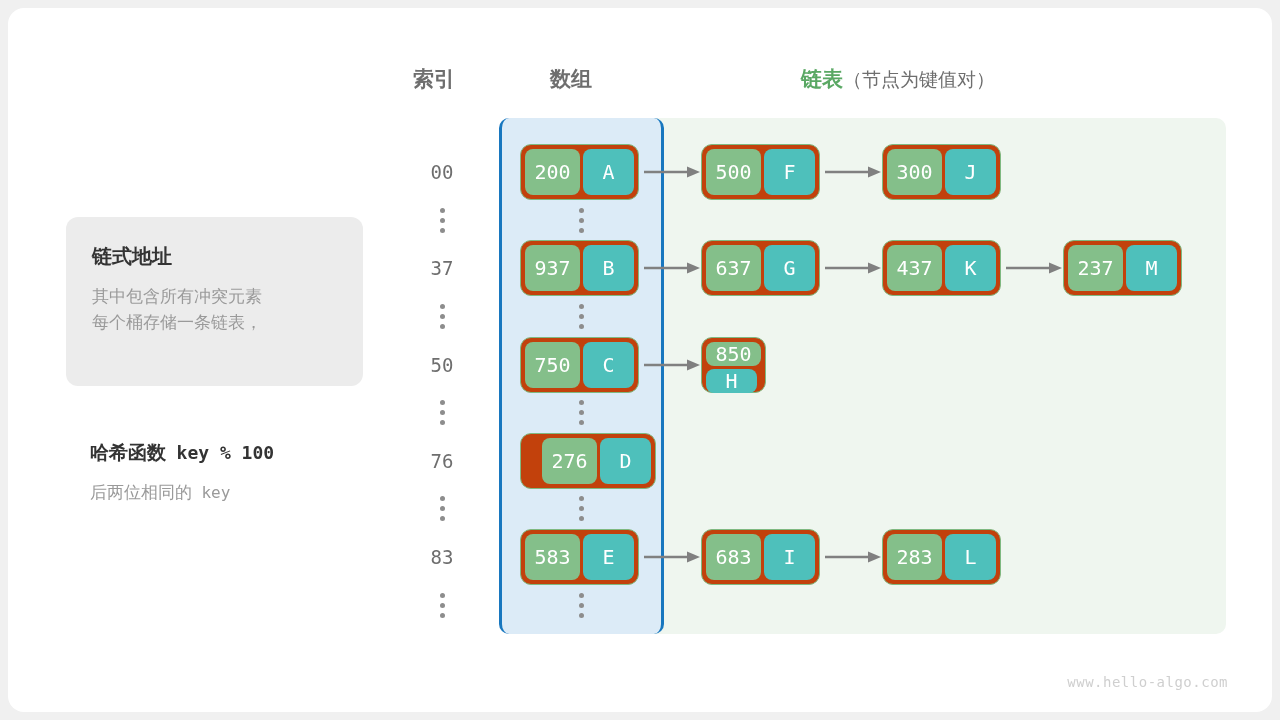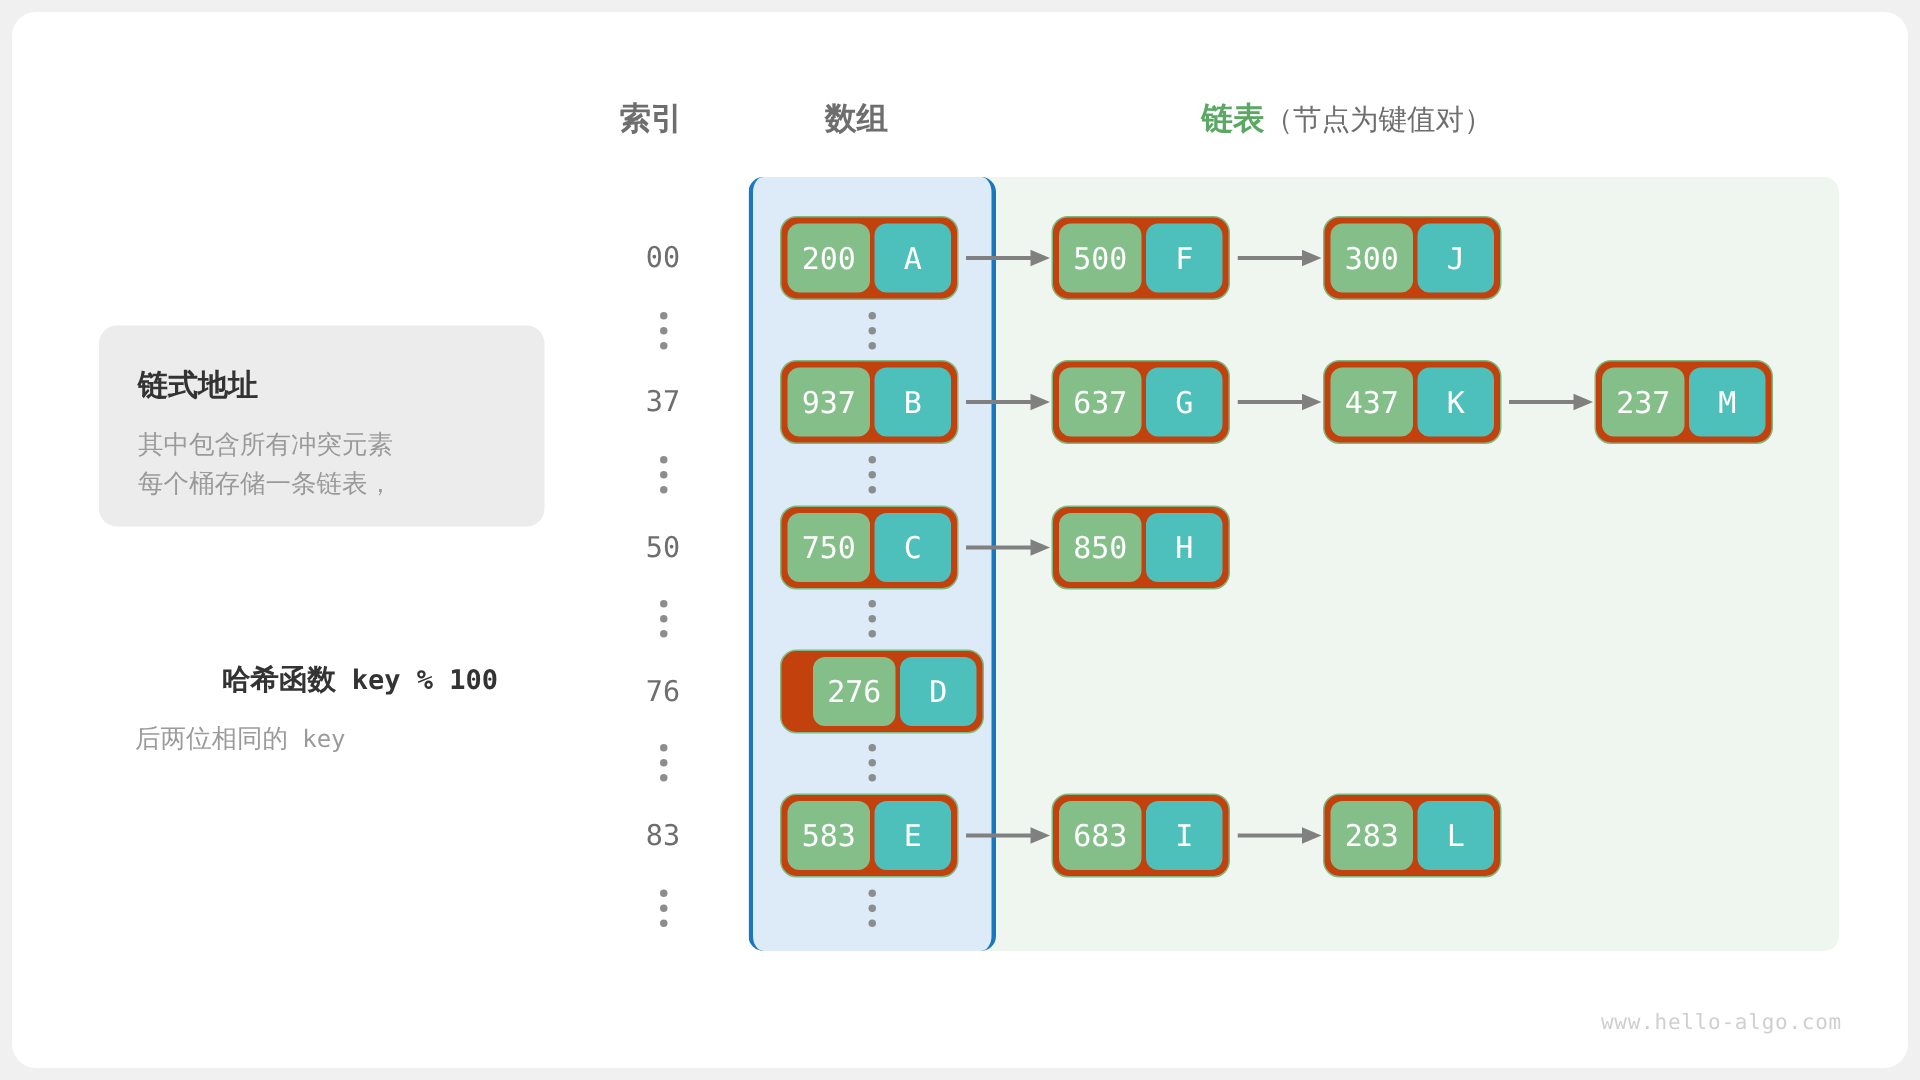--- a/index.html
+++ b/index.html
@@ -60,21 +60,21 @@
     border-left: 3px solid #1877bf;
     border-right: 3px solid #1877bf;
   }
 
   
   .note-card {
     position: absolute;
     left: 58px;
     top: 209px;
     width: 297px;
-    height: 134px;
+    height: 169px;
     background: #ececec;
     border-radius: 12px;
     padding: 26px 26px 0 26px;
   }
   .note-title {
     font-size: 20px;
     font-weight: bold;
     color: #333333;
     margin-bottom: 14px;
   }
@@ -89,21 +89,20 @@
     left: 82px;
     top: 432px;
     width: 300px;
   }
   .note2-title {
     font-size: 19px;
     font-weight: bold;
     color: #333333;
     margin-bottom: 13px;
     white-space: nowrap;
-    text-align: center;
   }
   .note2-title .mono {
     font-family: "DejaVu Sans Mono", monospace;
     font-weight: bold;
     font-size: 18px;
   }
   .note2-line {
     font-size: 17px;
     color: #9a9a9a;
     line-height: 1.62;
@@ -279,21 +278,21 @@
       <div class="node" style="left: 512px; top: 329px;">
         <div class="cell cell-key">750</div>
         <div class="cell cell-val">C</div>
       </div>
       <div class="arrow" style="left: 636px; top: 329px; width: 56px;">
         <svg width="56" height="14" viewBox="0 0 56 14">
           <line x1="0" y1="7" x2="45" y2="7" stroke="#808080" stroke-width="2.6"></line>
           <polygon points="56,7 43,1.5 43,12.5" fill="#808080"></polygon>
         </svg>
       </div>
-      <div class="node" style="left: 693px; top: 329px;">
+      <div class="node" style="left: 693px; top: 329px; flex-direction: column;">
         <div class="cell cell-key">850</div>
         <div class="cell cell-val">H</div>
       </div>
       <div class="idx" style="top: 425px;">76</div>
       <div class="node" style="left: 512px; top: 425px; padding-left: 21px;">
         <div class="cell cell-key">276</div>
         <div class="cell cell-val">D</div>
       </div>
       <div class="idx" style="top: 521px;">83</div>
       <div class="node" style="left: 512px; top: 521px; text-align: right;">

